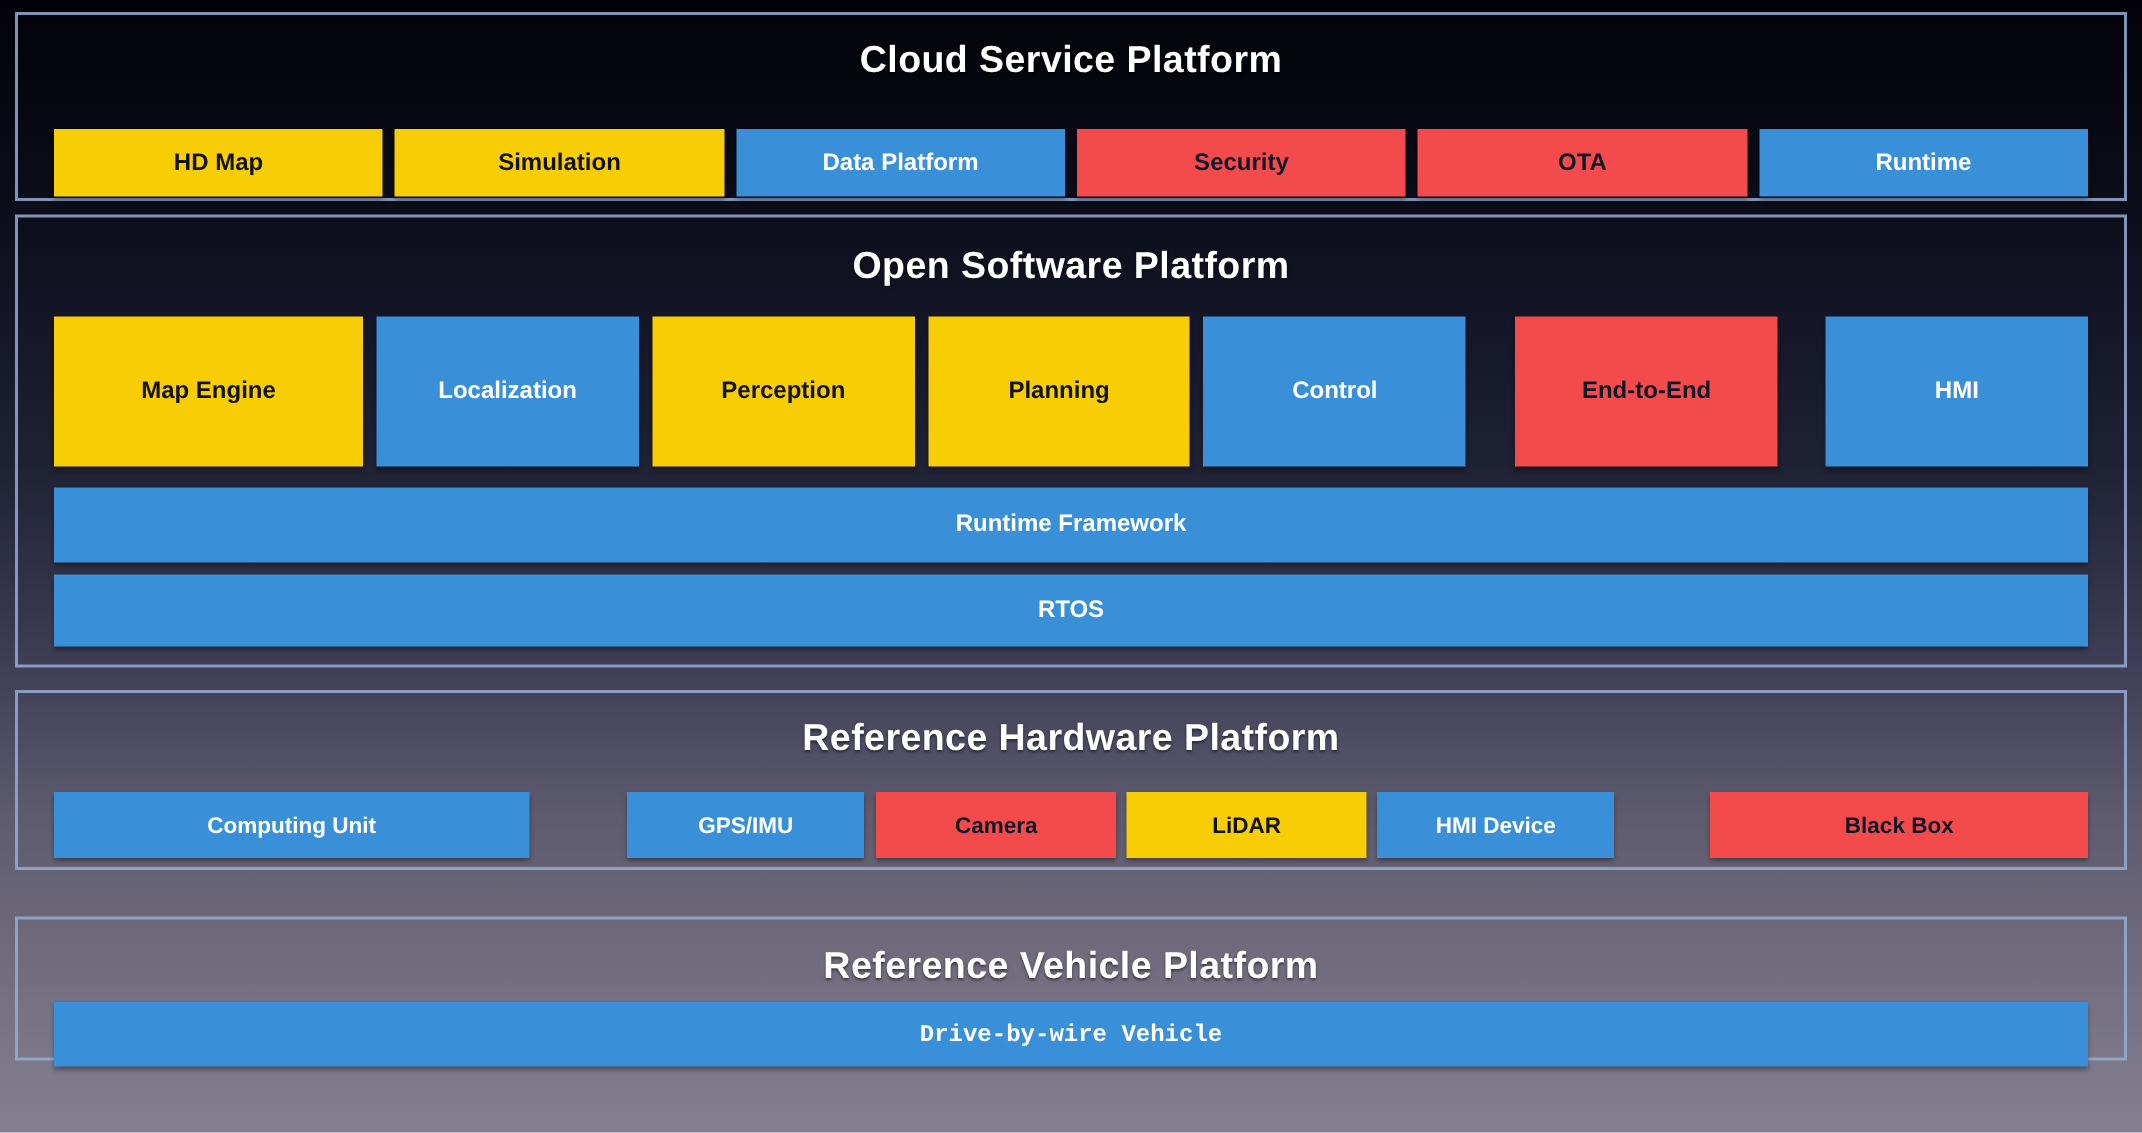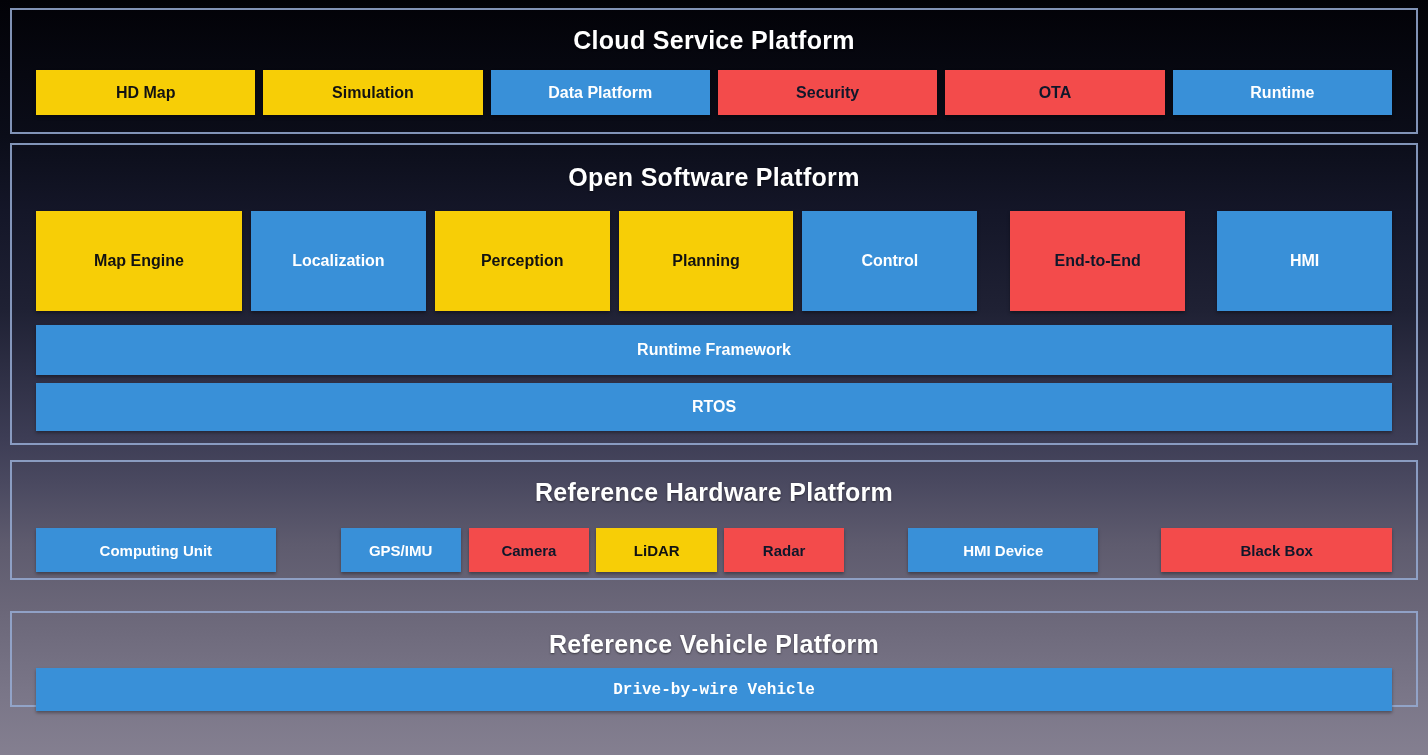--- a/index.html
+++ b/index.html
@@ -58,21 +58,21 @@
     font-size: 16px;
     font-weight: 700;
     box-shadow: 0 2px 3px rgba(0,0,0,0.35);
     text-align: center;
   }
   [data-clr="yellow"] { background: #F7CE06; color: #121212; }
   [data-clr="blue"]   { background: #3990D8; color: #ffffff; }
   [data-clr="red"]    { background: #F34B4B; color: #0f172a; }
 
   
-  .row-cloud { margin-top: 12px; border-radius: 12px; }
+  .row-cloud { margin-top: 28px; border-radius: 12px; }
   .row-cloud .box { flex: 1; height: 45px; margin-left: 8px; }
   .row-cloud .box:first-child { margin-left: 0; }
 
   
   .row-modules { margin-top: 16px; }
   .row-modules .box { flex: 174; height: 100px; margin-left: 9px; }
   .row-modules .box:first-child { flex: 205; margin-left: 0; }
   .row-modules .box:nth-child(6) { margin-left: 33px; }
   .row-modules .box:nth-child(7) { margin-left: 32px; }
 
@@ -133,21 +133,20 @@
     <div class="bar" id="bar-rtos" data-clr="blue">RTOS</div>
   </div>
 
   <div class="section" id="section-hardware">
     <div class="section-title">Reference Hardware Platform</div>
     <div class="row row-hw">
       <div class="box" data-clr="blue">Computing Unit</div>
       <div class="box" data-clr="blue">GPS/IMU</div>
       <div class="box" data-clr="red">Camera</div>
       <div class="box" data-clr="yellow">LiDAR</div>
-      <div class="box" data-clr="red">Radar</div>
       <div class="box" data-clr="blue">HMI Device</div>
       <div class="box" data-clr="red">Black Box</div>
     </div>
   </div>
 
   <div class="section" id="section-vehicle">
     <div class="section-title">Reference Vehicle Platform</div>
     <div class="bar" id="bar-vehicle" data-clr="blue">Drive-by-wire Vehicle</div>
   </div>
 

